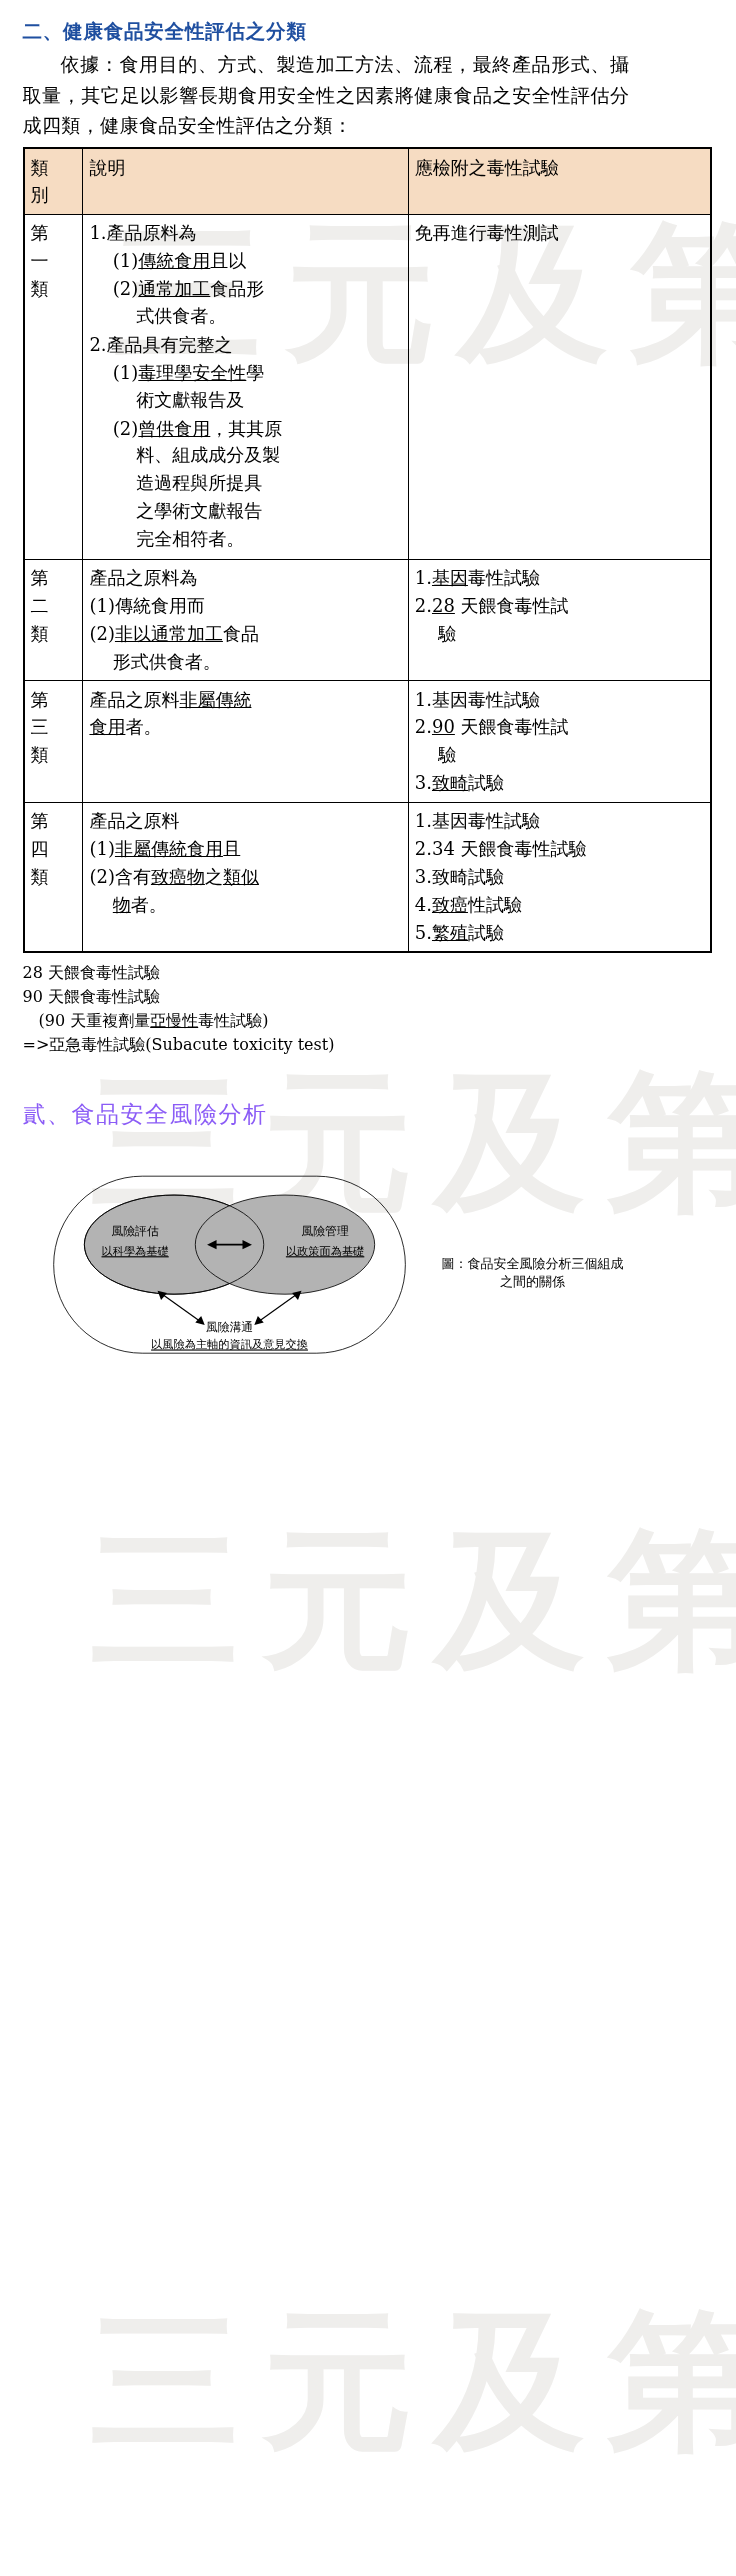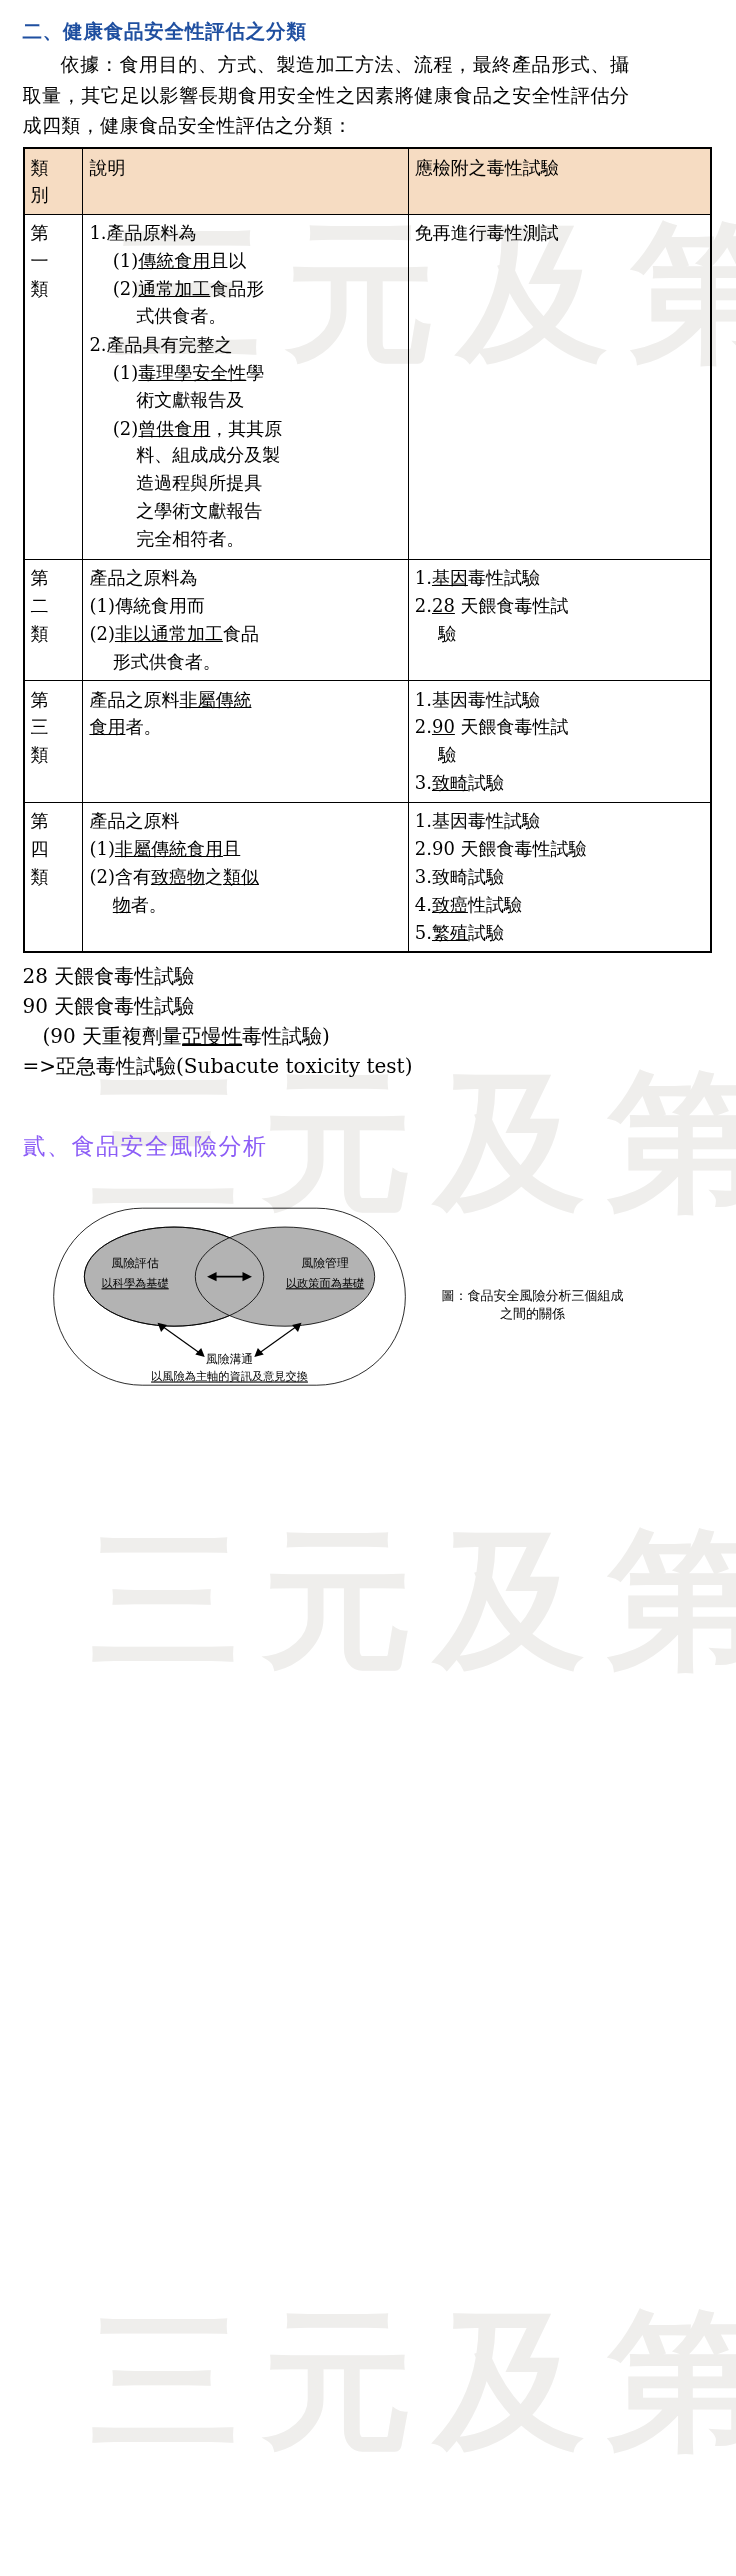--- a/index.html
+++ b/index.html
@@ -95,23 +95,23 @@
 
   .cat-label {
     line-height: 1.45;
   }
   u { text-decoration: underline; }
   .ln { display: block; }
   .pad1 { padding-left: 1.3em; }
   .pad2 { padding-left: 2.6em; font-family: Liberation Serif, serif; }
 
   .after-table-lines {
-    font-size: 20px;
+    font-size: 16px;
     line-height: 1.5;
-    margin: 3px 0 8px 0;
+    margin: 3px 0 0 0;
   }
   .after-table-lines .ln { display: block; }
   .ind1 { padding-left: 1em; }
 
   .spacer-lg { height: 39px; }
 
   
   .figure-wrap {
     margin-top: 13.5px;
     display: flex;
@@ -221,21 +221,21 @@
             <span class="ln">類</span>
           </td>
           <td>
             <span class="ln ">產品之原料</span>
             <span class="ln ">(1)<u>非屬傳統食用</u>且</span>
             <span class="ln ">(2)含有<u>致癌物</u>之<u>類似</u></span>
             <span class="ln pad1"><u>物</u>者。</span>
           </td>
           <td>
             <span class="ln ">1.基因毒性試驗</span>
-            <span class="ln ">2.90 天餵食毒性試驗</span>
+            <span class="ln ">2.34 天餵食毒性試驗</span>
             <span class="ln ">3.致畸試驗</span>
             <span class="ln ">4.<u>致癌</u>性試驗</span>
             <span class="ln ">5.<u>繁殖</u>試驗</span>
           </td>
         </tr>
       </tbody>
   </table>
 
   <div class="after-table-lines">
     <span class="ln"><span>28 天餵食毒性試驗</span></span>

